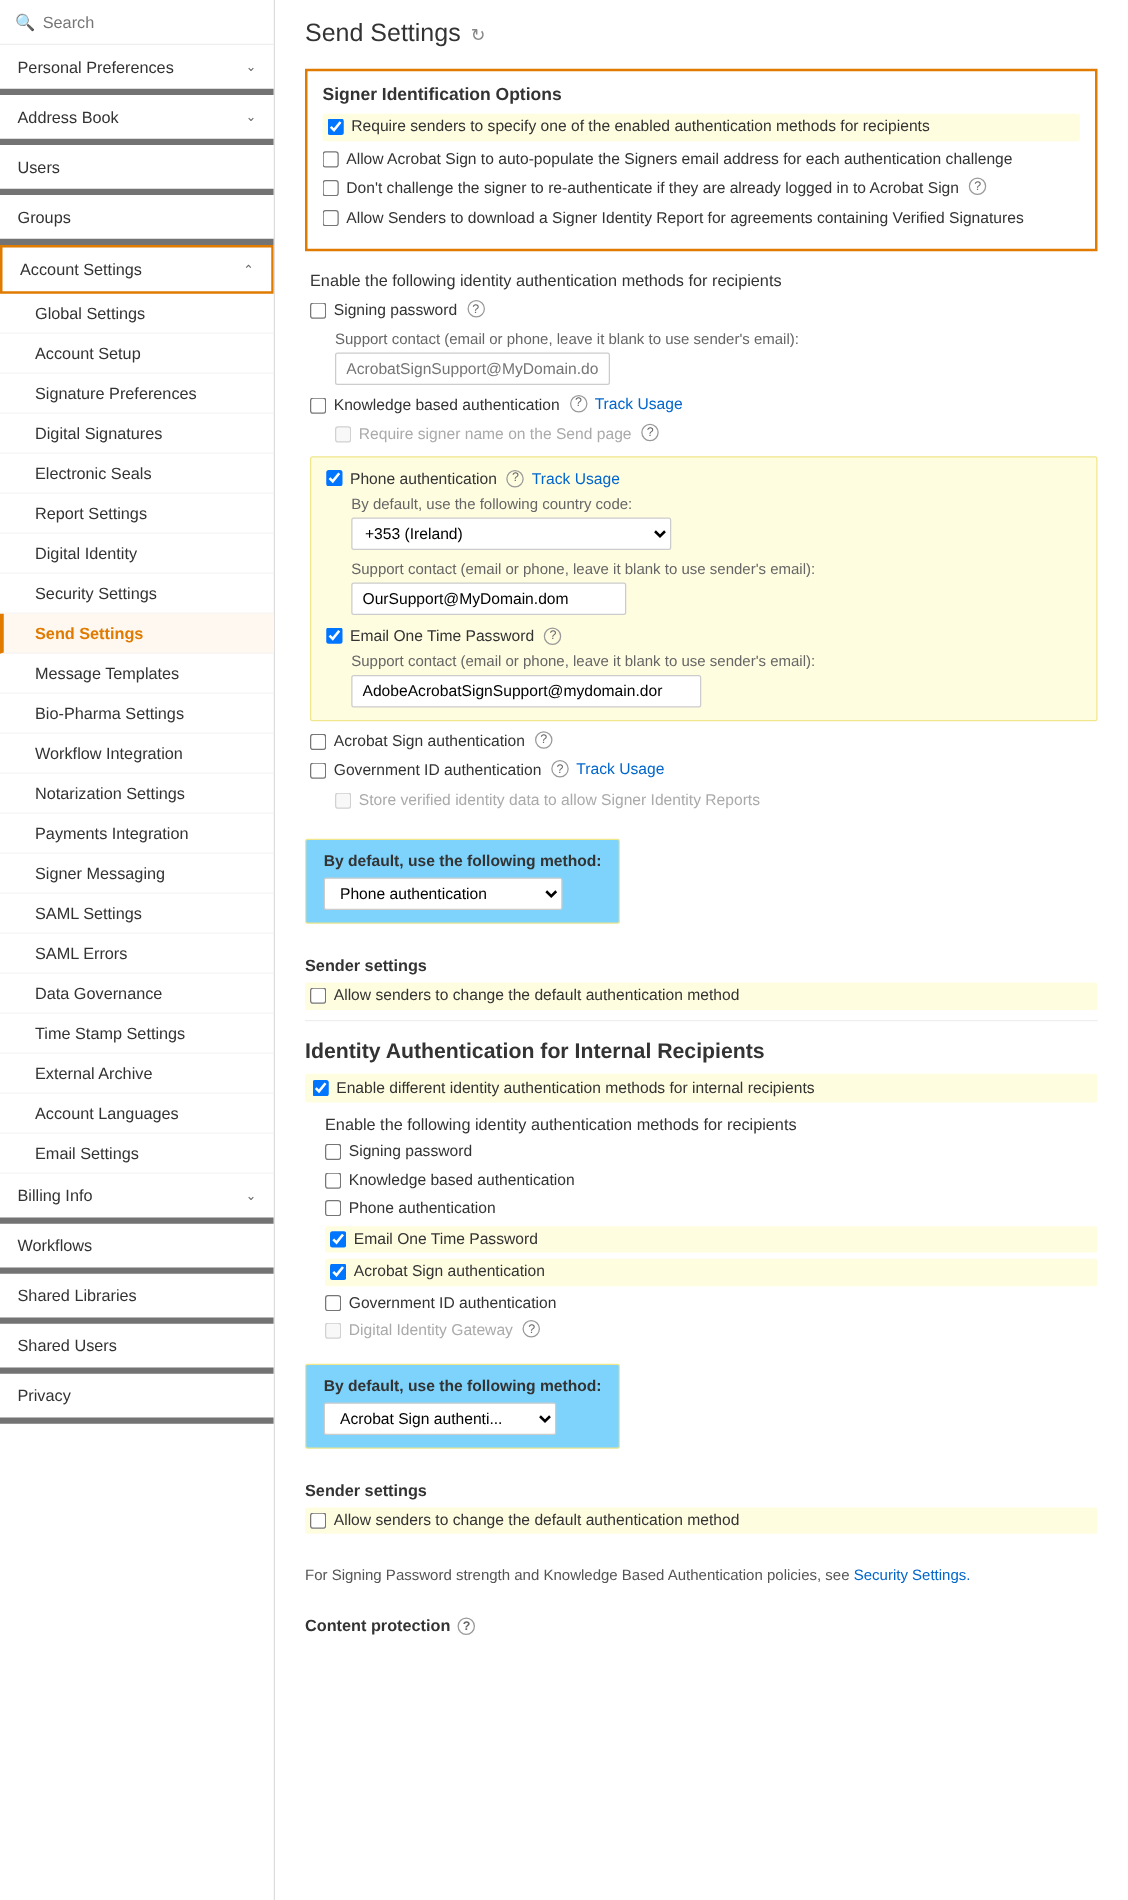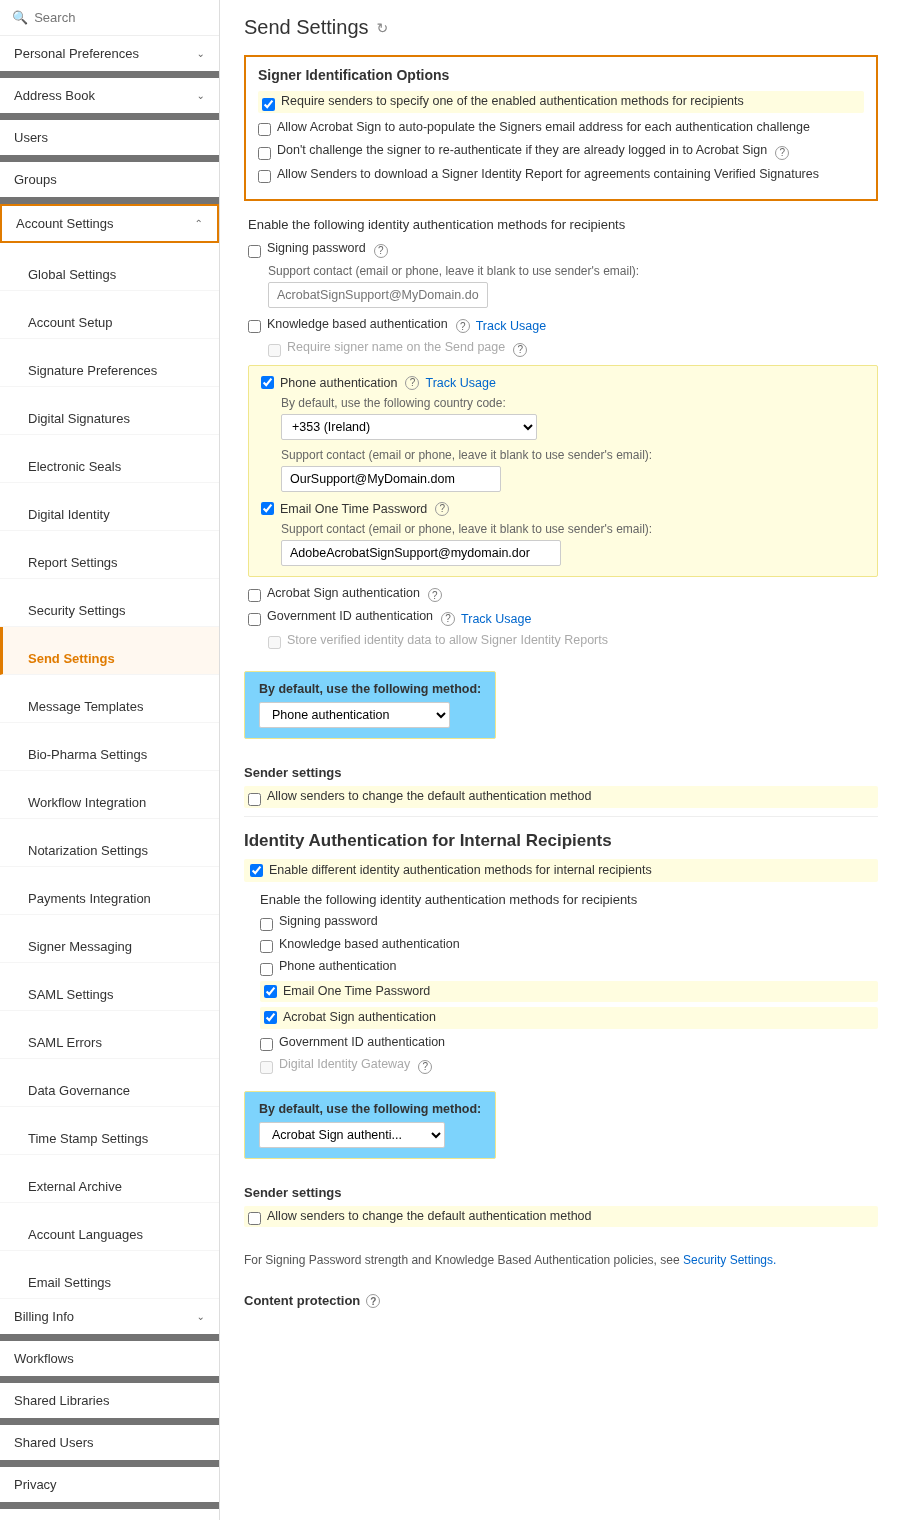--- a/index.html
+++ b/index.html
@@ -32,28 +32,28 @@
       background: transparent;
     }
     .sidebar-nav-item {
       display: flex;
       align-items: center;
       justify-content: space-between;
       padding: 10px 14px;
       cursor: pointer;
       font-size: 13px;
       color: #333;
-      border-bottom: 7px solid #737373;
+      border-bottom: 5px solid #737373;
     }
     .sidebar-nav-item.active {
       border: 2px solid #e07b00;
       color: #333;
     }
     .sidebar-sub-item {
-      padding: 24px 14px 8px 28px;
+      padding: 8px 14px 8px 28px;
       cursor: pointer;
       font-size: 13px;
       color: #333;
       display: flex;
       align-items: center;
       border-bottom: 1px solid #f5f5f5;
     }
     .sidebar-sub-item.active-sub {
       border-left: 3px solid #e07b00;
       background: #fff8f0;
@@ -89,21 +89,21 @@
     }
     .section-title {
       font-size: 14px;
       font-weight: bold;
       color: #333;
       margin-bottom: 8px;
     }
 
     .option-row {
       display: flex;
-      align-items: flex-end;
+      align-items: flex-start;
       margin-bottom: 6px;
       gap: 6px;
     }
     .option-row.highlighted {
       background: #fffde0;
       padding: 2px 4px;
       border-radius: 2px;
     }
     .option-row input[type="checkbox"] { margin-top: 2px; flex-shrink: 0; }
     .option-label { font-size: 12.5px; color: #333; line-height: 1.4; }
@@ -309,24 +309,24 @@
   <div class="sidebar-sub-item">
     <span>Signature Preferences</span>
   </div>
   <div class="sidebar-sub-item">
     <span>Digital Signatures</span>
   </div>
   <div class="sidebar-sub-item">
     <span>Electronic Seals</span>
   </div>
   <div class="sidebar-sub-item">
+    <span>Report Settings</span>
+  </div>
+  <div class="sidebar-sub-item">
     <span>Digital Identity</span>
-  </div>
-  <div class="sidebar-sub-item">
-    <span>Report Settings</span>
   </div>
   <div class="sidebar-sub-item">
     <span>Security Settings</span>
   </div>
   <div class="sidebar-sub-item active-sub">
     <span>Send Settings</span>
   </div>
   <div class="sidebar-sub-item">
     <span>Message Templates</span>
   </div>

